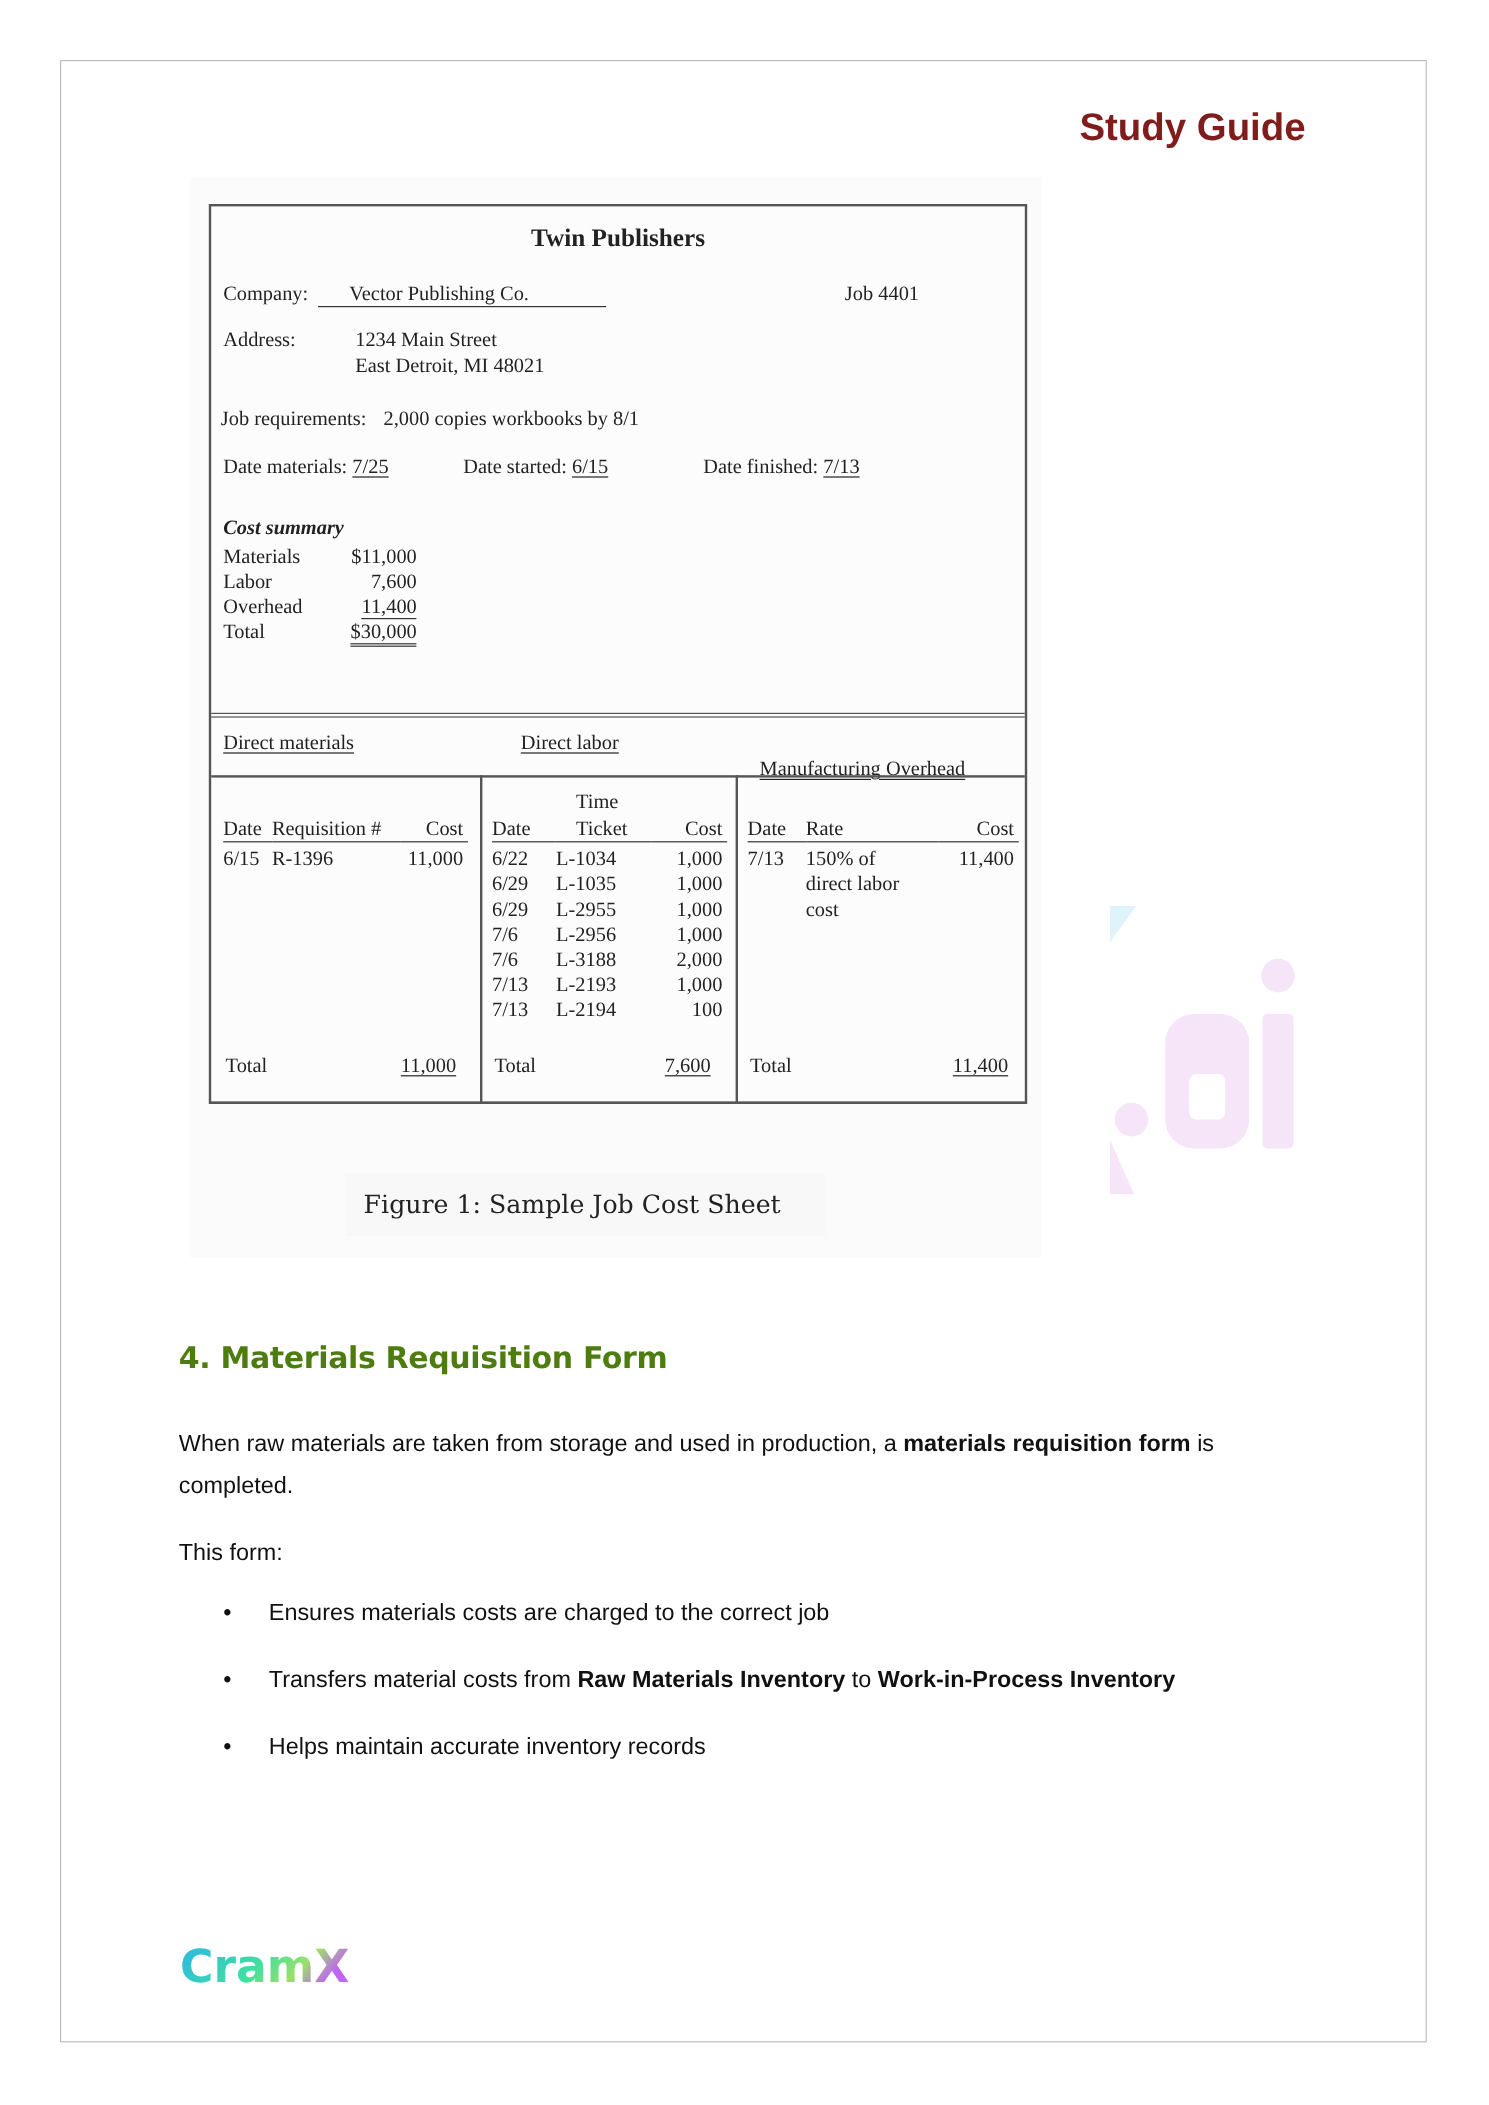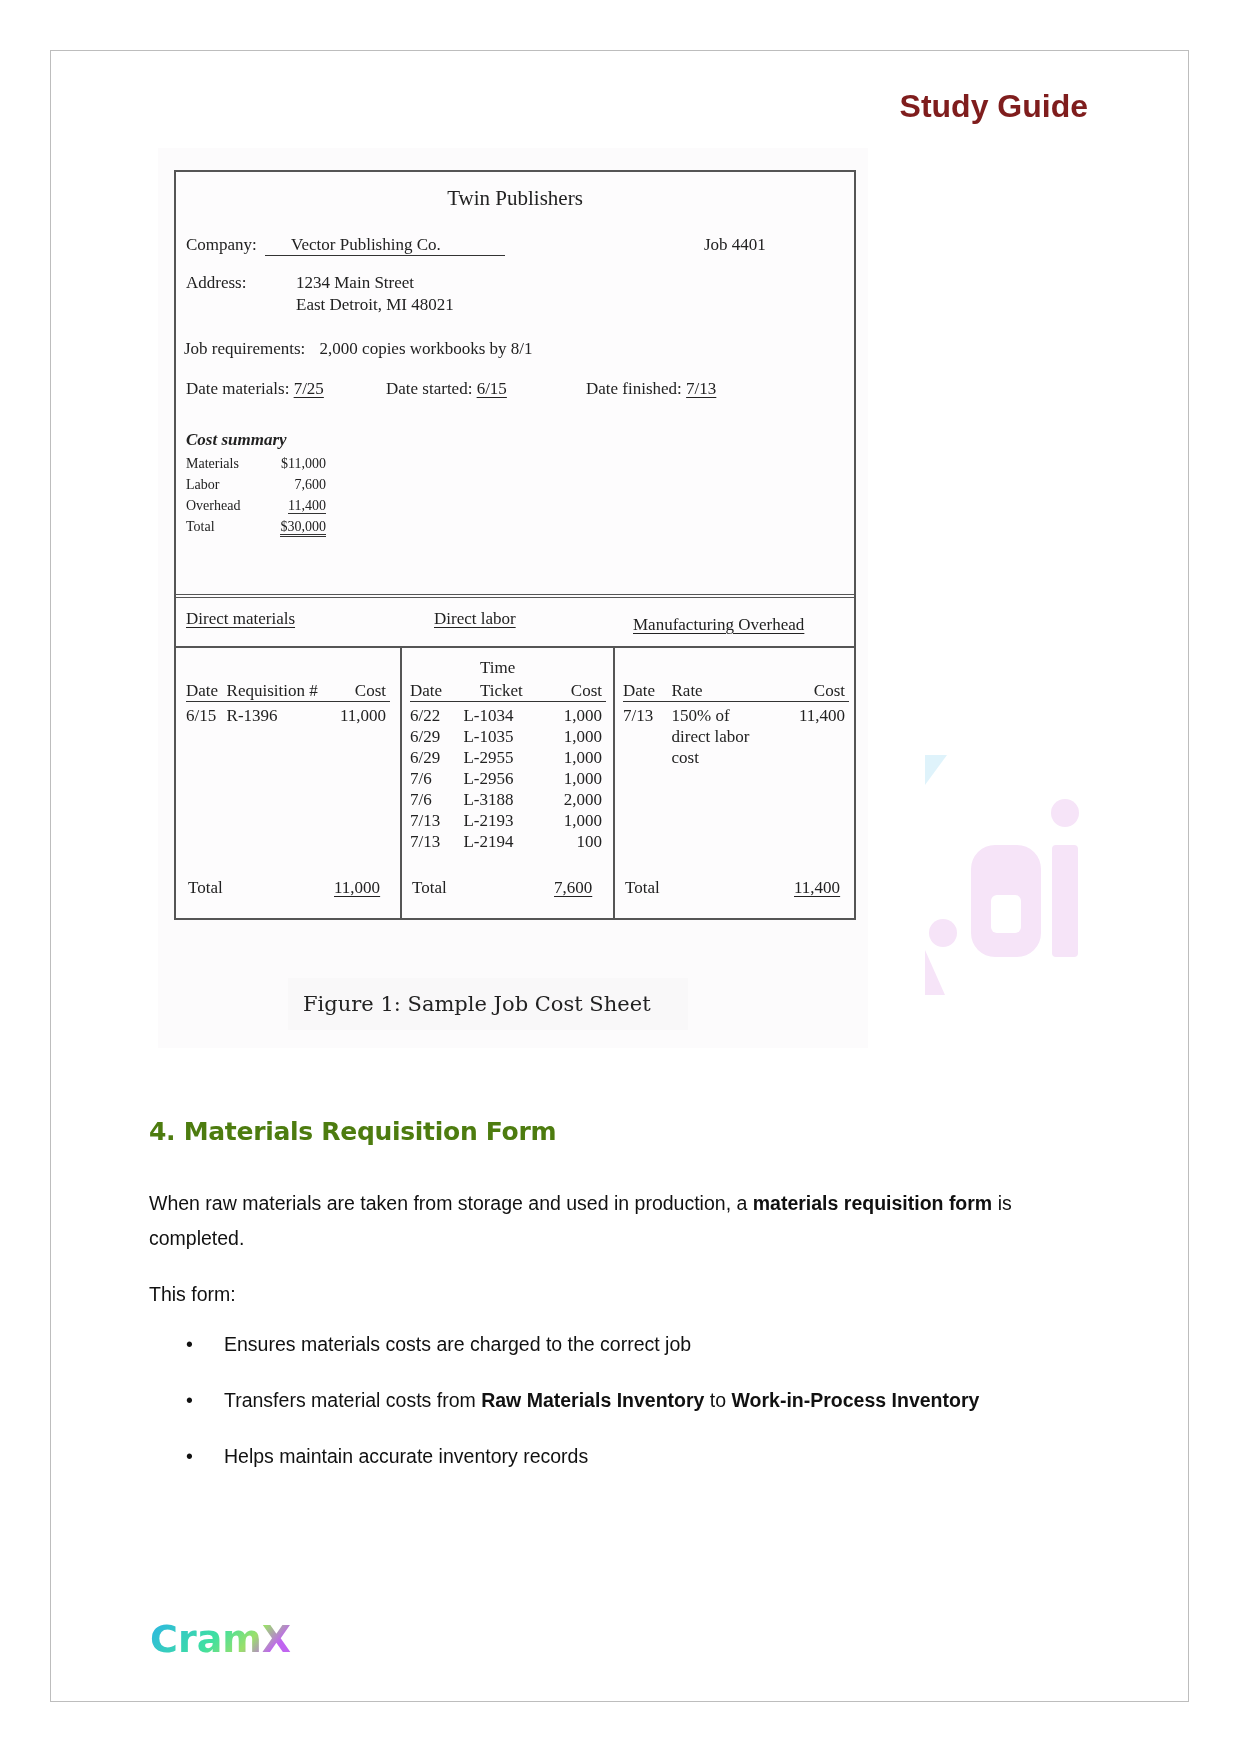--- a/index.html
+++ b/index.html
@@ -4,24 +4,24 @@
 <style>
   html, body { margin: 0; padding: 0; background: #ffffff; }
   body { width: 1241px; height: 1754px; position: relative; overflow: hidden; font-family: "Liberation Sans", sans-serif; color: #111; }
   .page-frame { position: absolute; left: 50px; top: 50px; width: 1139px; height: 1652px; border: 1.5px solid #bdbdbd; box-sizing: border-box; }
   .header-title { position: absolute; right: 153px; top: 88px; font-size: 32px; font-weight: bold; color: #7f1d1d; font-family: "Liberation Sans", sans-serif; }
 
   
   .figure-img { position: absolute; left: 158px; top: 148px; width: 710px; height: 900px; background: #fcfbfc; }
   .sheet { position: absolute; left: 174px; top: 170px; width: 682px; height: 750px; border: 2px solid #555; box-sizing: border-box; font-family: "Liberation Serif", serif; color: #222; font-size: 17px; background: #fdfcfd; }
   .sheet .abs { position: absolute; white-space: nowrap; }
-  .sheet-title { left: 0; right: 0; top: 14px; text-align: center; font-size: 21px; font-weight: normal; }
+  .sheet-title { left: 0; right: 0; top: 14px; text-align: center; font-size: 21px; font-weight: bold; }
   .u { text-decoration: underline; text-underline-offset: 3px; }
   .uline { border-bottom: 1.5px solid #333; display: inline-block; }
-  .cost-table { border-collapse: collapse; font-size: 14px; line-height: 21px; }
+  .cost-table { border-collapse: collapse; font-size: 17px; line-height: 21px; }
   .cost-table td { padding: 0; }
   .cost-table td.amt { text-align: right; padding-left: 40px; font-family: Liberation Serif, serif; }
   .amt-under { border-bottom: 1.5px solid #333; }
   .amt-double { border-bottom: 3px double #333; }
   .hline { position: absolute; left: 0; right: 0; height: 0; border-top: 2px solid #555; }
   .hline.double { border-top: 4px double #555; }
   .vline { position: absolute; width: 0; border-left: 2px solid #555; }
   .col-head { font-size: 17px; }
   .mini-table { border-collapse: collapse; font-size: 17px; line-height: 21px; }
   .mini-table th { font-weight: normal; border-bottom: 1.5px solid #333; padding: 0 4px 0 0; vertical-align: bottom; }
@@ -97,21 +97,21 @@
     <tr>
       <td>Total</td>
       <td class="amt"><span class="amt-double">$30,000</span></td>
     </tr>
   </tbody>
     </table>
 
   <div class="hline double" style="top:422px;"></div>
   <div class="abs col-head u" style="left:10px; top:437px;">Direct materials</div>
   <div class="abs col-head u" style="left:258px; top:437px;">Direct labor</div>
-  <div class="abs col-head u" style="left:457px; top:443px;">Manufacturing Overhead</div>
+  <div class="abs col-head u" style="left:457px; top:459px;">Manufacturing Overhead</div>
   <div class="hline" style="top:474px;"></div>
 
   <div class="vline" style="left:224px; top:474px; height:274px;"></div>
   <div class="vline" style="left:437px; top:474px; height:274px;"></div>
 
   <table class="abs mini-table" style="left:10px; top:508px; width:204px;">
     <tbody>
         <tr>
       <th style="text-align:left;">Date</th>
       <th style="text-align:left;">Requisition #</th>

